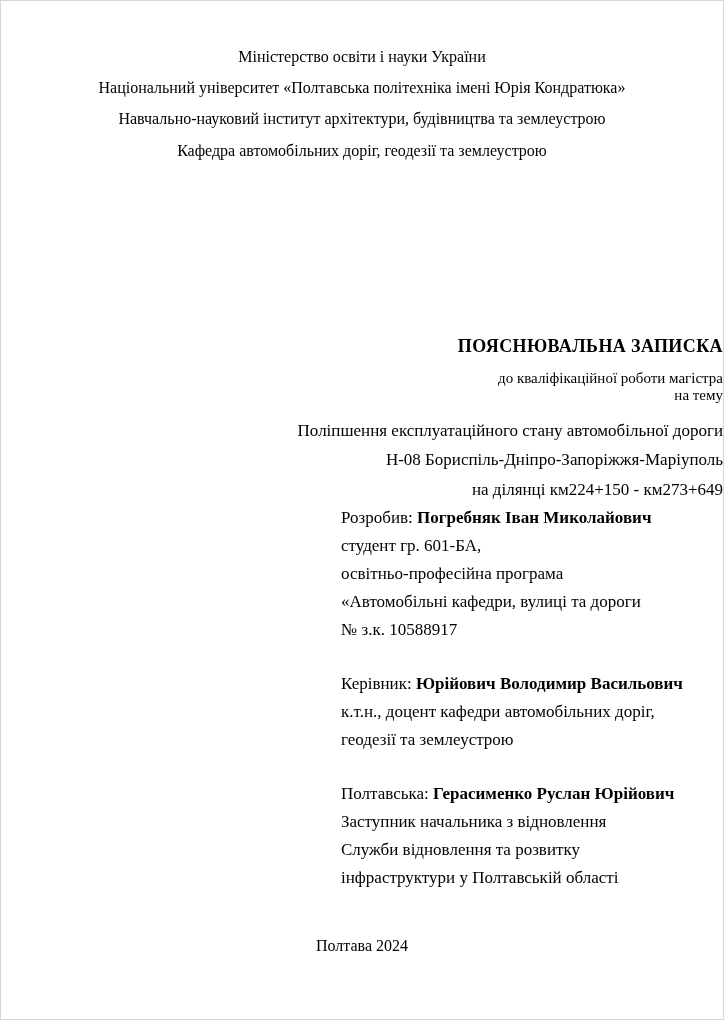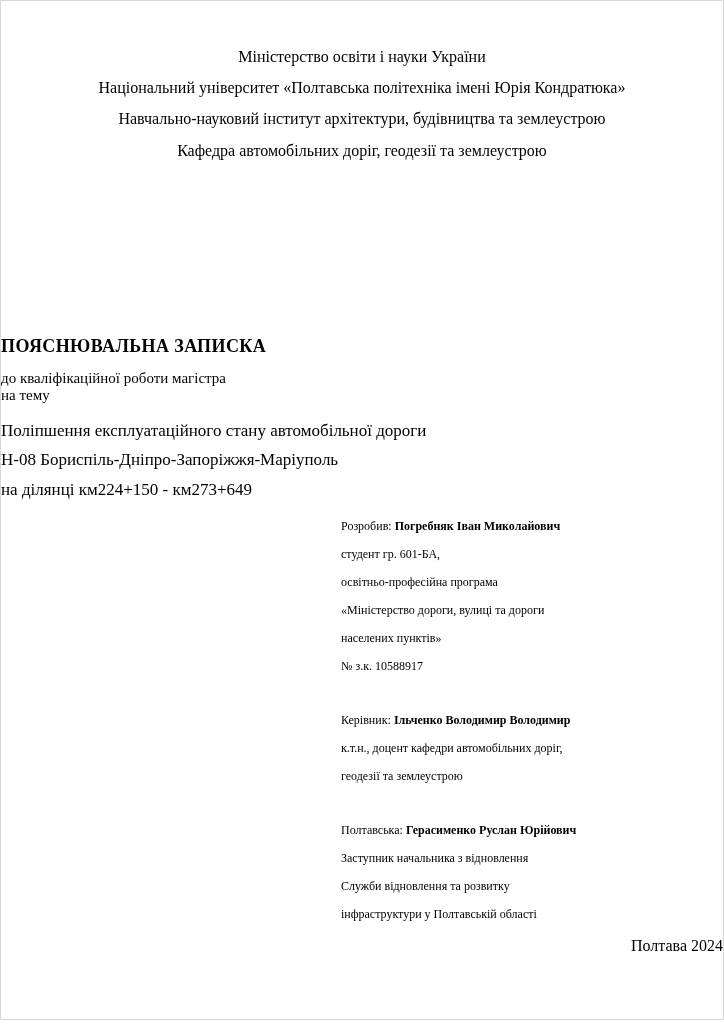--- a/index.html
+++ b/index.html
@@ -17,53 +17,53 @@
   .header {
     text-align: center;
     padding-top: 46px;
   }
   .header p {
     font-size: 16px;
     line-height: 1.2;
     margin-bottom: 12px;
   }
   .title-block {
-    text-align: left;
+    text-align: right;
     margin-top: 176px;
+    margin-left: 10px;
   }
   .doc-title {
     font-size: 18px;
     font-weight: bold;
     letter-spacing: 0.4px;
     margin-bottom: 13px;
   }
   .subtitle {
     font-size: 15px;
     font-weight: normal;
     line-height: 1.18;
   }
   .topic-block { margin-top: 11px; }
   .topic {
     font-size: 17px;
     font-weight: normal;
     line-height: 1.72;
   }
   .credits {
     margin-left: 340px;
-    margin-top: 8px;
-    font-size: 12px;
+    font-size: 17px;
   }
   .credits p { line-height: 28px; }
   .block-gap { margin-top: 26px; }
   .footer {
     position: absolute;
     left: 0;
     right: 0;
     bottom: 64px;
-    text-align: right;
+    text-align: center;
     font-size: 16px;
   }
 </style>
 </head>
 <body>
 
 <div class="page">
 
   <header class="header">
     <p>Міністерство освіти і науки України</p>
@@ -82,27 +82,26 @@
       <p class="topic">на ділянці км224+150 - км273+649</p>
     </div>
   </section>
 
   <section class="credits">
 
     <div>
       <p><span>Розробив: </span><strong>Погребняк Іван Миколайович</strong></p>
       <p>студент гр. 601-БА,</p>
       <p>освітньо-професійна програма</p>
-      <p>«Міністерство дороги, вулиці та дороги</p>
-      <p>населених пунктів»</p>
+      <p>«Автомобільні кафедри, вулиці та дороги</p>
       <p>№ з.к. 10588917</p>
     </div>
 
     <div class="block-gap">
-      <p><span>Керівник: </span><strong>Ільченко Володимир Володимир</strong></p>
+      <p><span>Керівник: </span><strong>Юрійович Володимир Васильович</strong></p>
       <p>к.т.н., доцент кафедри автомобільних доріг,</p>
       <p>геодезії та землеустрою</p>
     </div>
 
     <div class="block-gap">
       <p><span>Полтавська: </span><strong>Герасименко Руслан Юрійович</strong></p>
       <p>Заступник начальника з відновлення</p>
       <p>Служби відновлення та розвитку</p>
       <p>інфраструктури у Полтавській області</p>
     </div>

